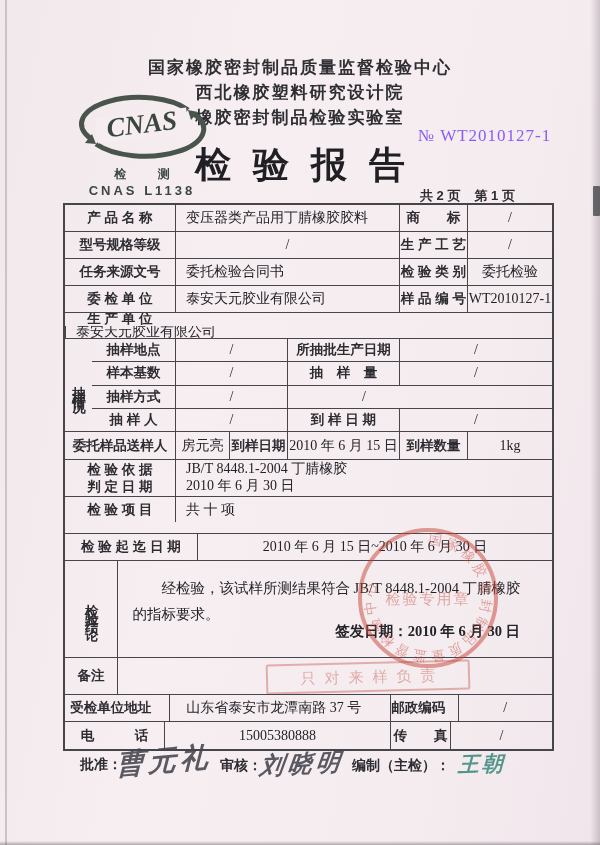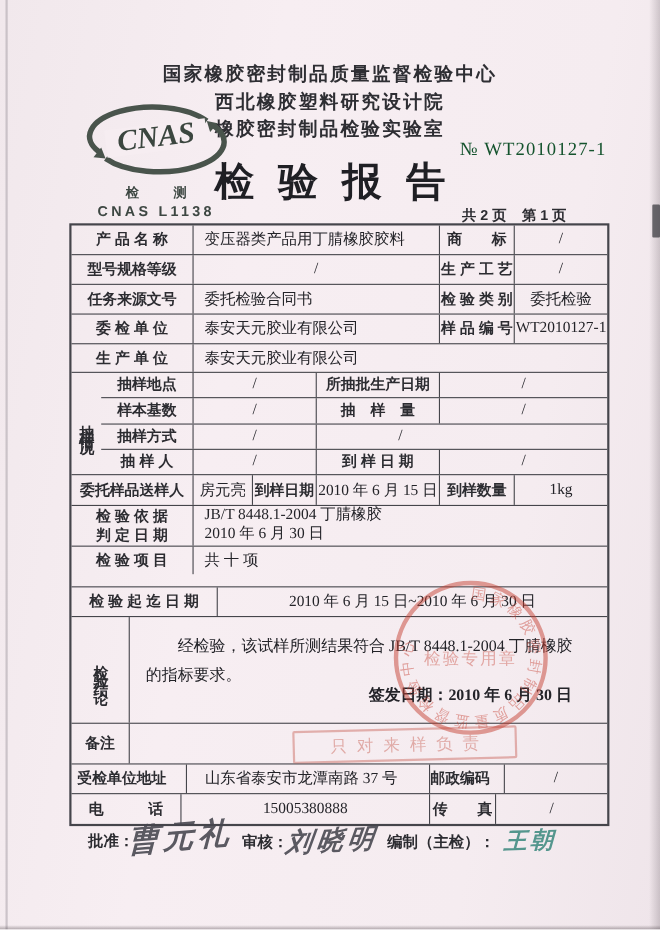--- a/index.html
+++ b/index.html
@@ -11,21 +11,21 @@
   }
   
   .edge-left{position:absolute;left:5px;top:0;bottom:0;width:2px;background:#a9a3aa;opacity:.55;}
   .edge-right{position:absolute;right:0;top:0;bottom:0;width:10px;background:linear-gradient(to right,rgba(0,0,0,0),rgba(90,80,88,.25));}
   .edge-bottom{position:absolute;left:0;right:0;bottom:0;height:4px;background:linear-gradient(to bottom,rgba(0,0,0,0),rgba(70,60,66,.4));}
   .edge-mark{position:absolute;right:0;top:186px;width:7px;height:30px;background:#3c3c42;opacity:.75;border-radius:1px;}
 
   
   .org-lines{position:absolute;left:0;right:0;top:55px;text-align:center;}
   .org-line{font-family:"Liberation Sans","DejaVu Sans",sans-serif;font-weight:700;font-size:17px;letter-spacing:2px;line-height:25px;color:#2e2e33;}
-  .report-no{position:absolute;left:418px;top:126px;font-size:17px;letter-spacing:1px;color:#14532d;}
+  .report-no{position:absolute;left:418px;top:126px;font-size:17px;letter-spacing:1px;color:#8b5cf6;}
   .title{position:absolute;left:0;right:0;top:141px;text-align:center;font-family:"Liberation Sans","DejaVu Sans",sans-serif;font-weight:900;font-size:36px;letter-spacing:22px;text-indent:22px;color:#1f1f24;}
   .page-info{position:absolute;left:420px;top:187px;font-family:"Liberation Sans","DejaVu Sans",sans-serif;font-weight:700;font-size:13px;color:#2c2c31;}
   .page-info span{margin-right:14px;}
 
   
   .cnas{position:absolute;left:76px;top:88px;width:132px;text-align:center;}
   .cnas-captions{margin-top:2px;color:#3d4742;}
   .cnas-cap1{font-family:"Liberation Sans","DejaVu Sans",sans-serif;font-weight:700;font-size:12px;letter-spacing:14px;text-indent:14px;}
   .cnas-cap2{font-family:"Liberation Sans","DejaVu Sans",sans-serif;font-weight:700;font-size:13px;letter-spacing:3px;}
 
@@ -122,21 +122,21 @@
     <div class="tcell val" style="width:85px;">委托检验</div>
   </div>
 
   <div class="trow" style="height:26px;">
     <div class="tcell nol lab" style="width:110px;">委 检 单 位</div>
     <div class="tcell val left" style="width:224px;">泰安天元胶业有限公司</div>
     <div class="tcell lab" style="width:68px;">样 品 编 号</div>
     <div class="tcell val" style="width:85px;">WT2010127-1</div>
   </div>
 
-  <div class="trow" style="height:25px;">
+  <div class="trow" style="height:25px;flex-direction:column;">
     <div class="tcell nol lab" style="width:110px;">生 产 单 位</div>
     <div class="tcell val left" style="width:377px;">泰安天元胶业有限公司</div>
   </div>
 
   <div class="trow" style="height:92px;">
     <div class="tcell nol" style="width:27px;">
       <span class="vert">抽样情况</span>
     </div>
     <div class="subcol">
       <div class="subrow first">

